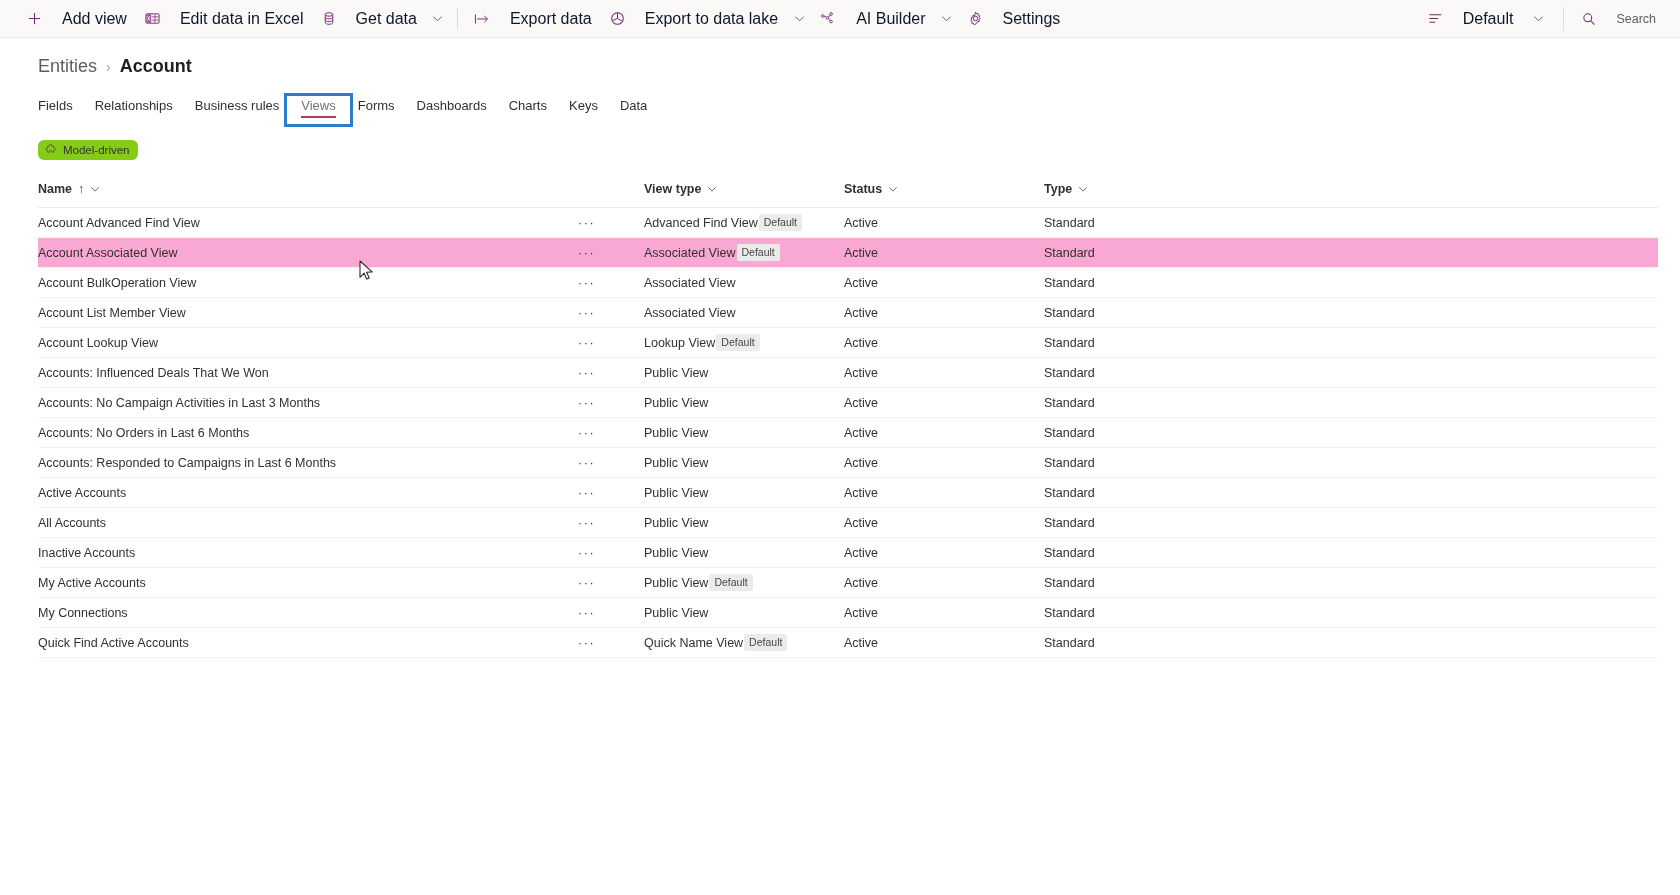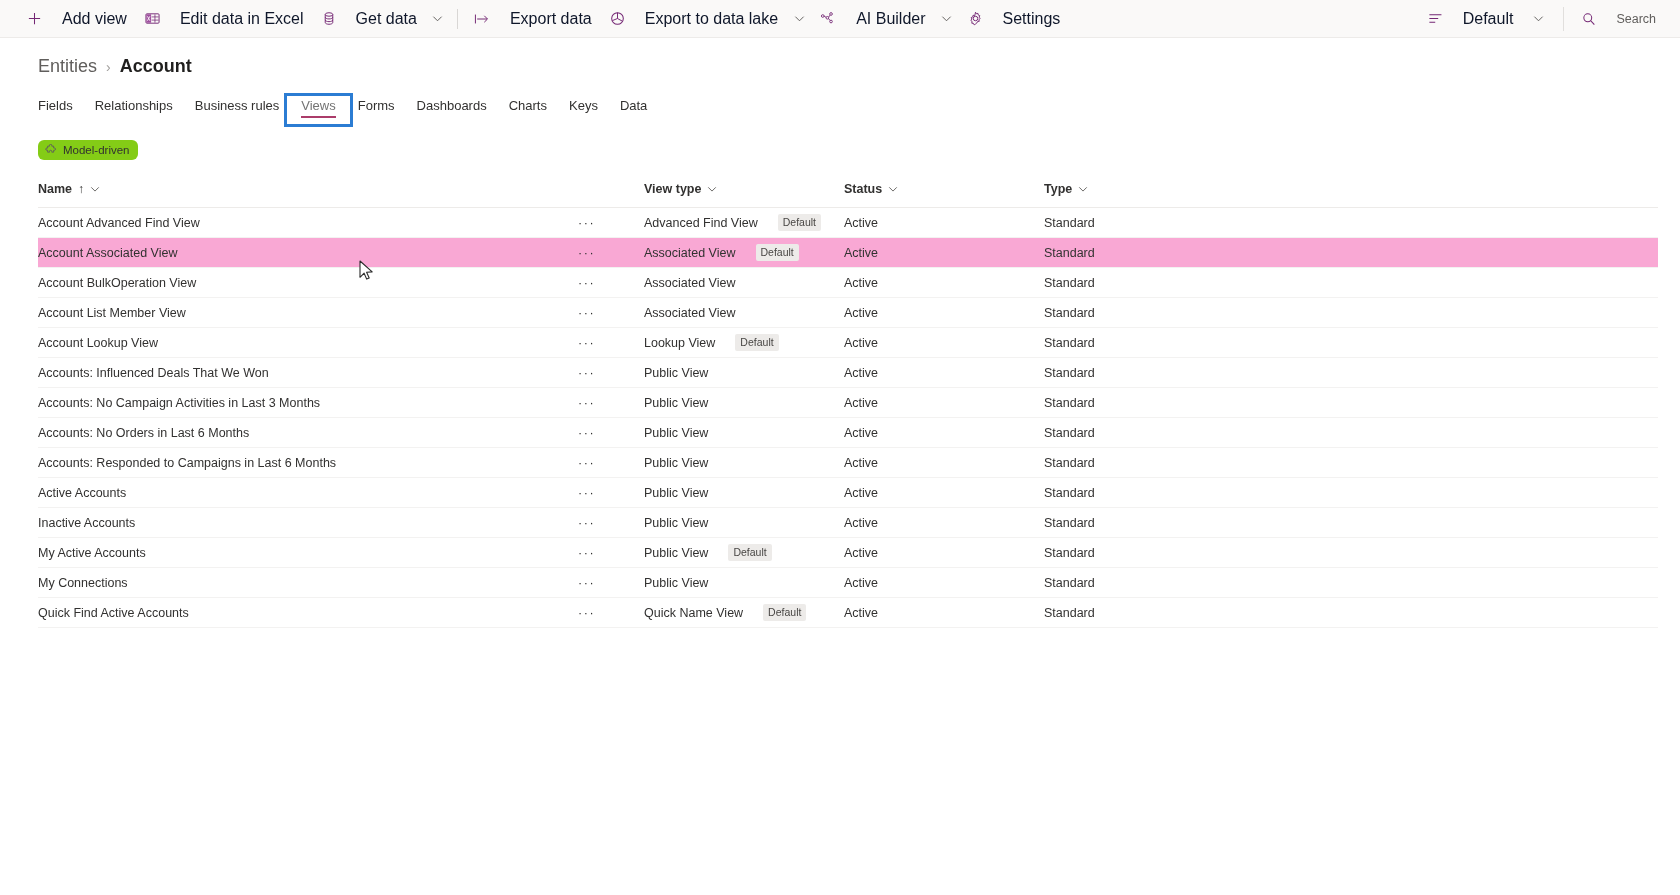--- a/index.html
+++ b/index.html
@@ -170,21 +170,21 @@
     white-space: nowrap;
     overflow: hidden;
     text-overflow: ellipsis;
   }
   .grid tbody tr.hovered td { background: #f9a8d4; }
 
   td.c-name { padding-left: 9px; color: #201f1e; }
   td.c-ellip { color: #605e5c; letter-spacing: 1.6px; font-size: 13px; text-align: left; }
   td.c-vtype, td.c-status, td.c-type { color: #605e5c; }
 
-  .vtype-inner { display: flex; align-items: center; gap: 20px; }
+  .vtype-inner { display: flex; align-items: center; gap: 1px; }
   .badge {
     background: #edebe9;
     color: #484644;
     font-size: 10.5px;
     padding: 2px 5px;
     border-radius: 2px;
     line-height: 1.2;
   }
 
   
@@ -550,20 +550,32 @@
             <td></td>
             <td class="c-vtype">
               <div class="vtype-inner">
                 <span>Public View</span>
               </div>
             </td>
             <td class="c-status">Active</td>
             <td class="c-type">Standard</td>
           </tr>
           <tr>
+            <td class="c-name">All Accounts</td>
+            <td class="c-ellip">···</td>
+            <td></td>
+            <td class="c-vtype">
+              <div class="vtype-inner">
+                <span>Public View</span>
+              </div>
+            </td>
+            <td class="c-status">Active</td>
+            <td class="c-type">Standard</td>
+          </tr>
+          <tr>
             <td class="c-name">Inactive Accounts</td>
             <td class="c-ellip">···</td>
             <td></td>
             <td class="c-vtype">
               <div class="vtype-inner">
                 <span>Public View</span>
               </div>
             </td>
             <td class="c-status">Active</td>
             <td class="c-type">Standard</td>

